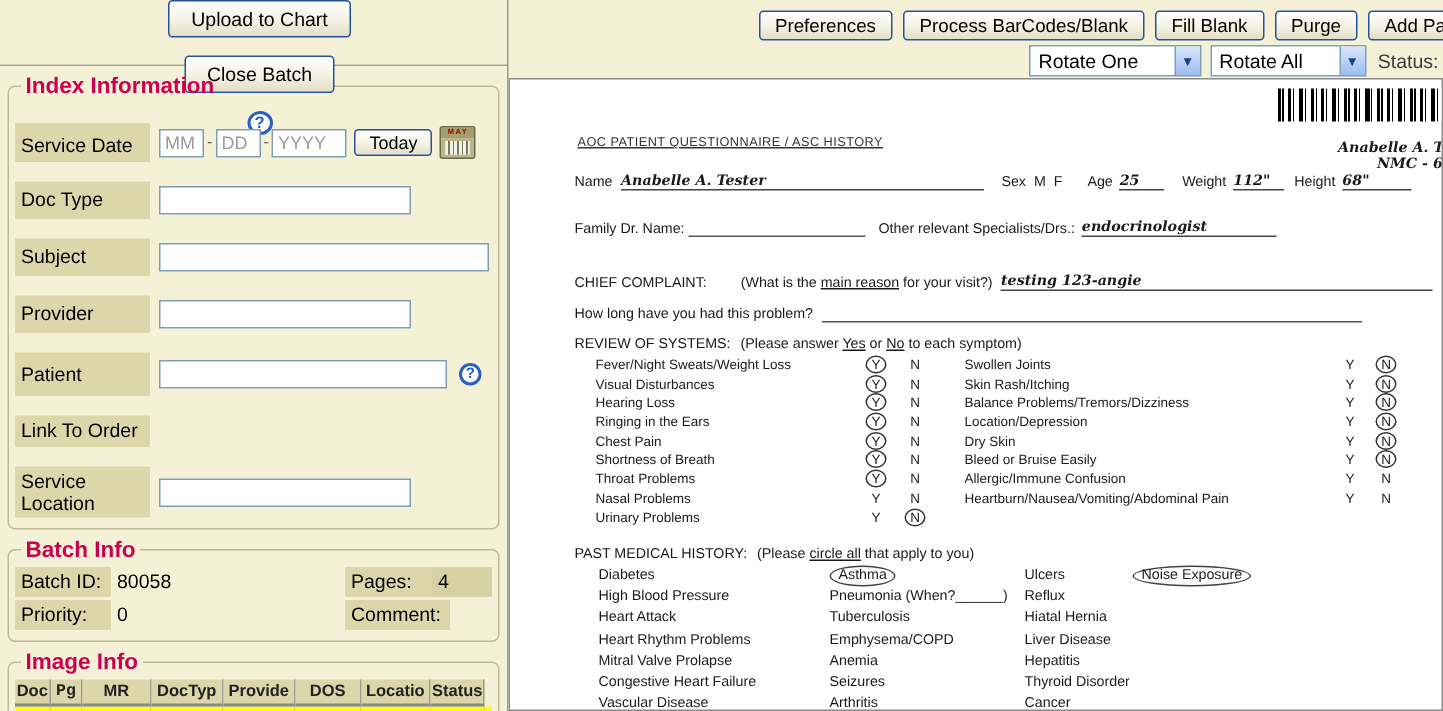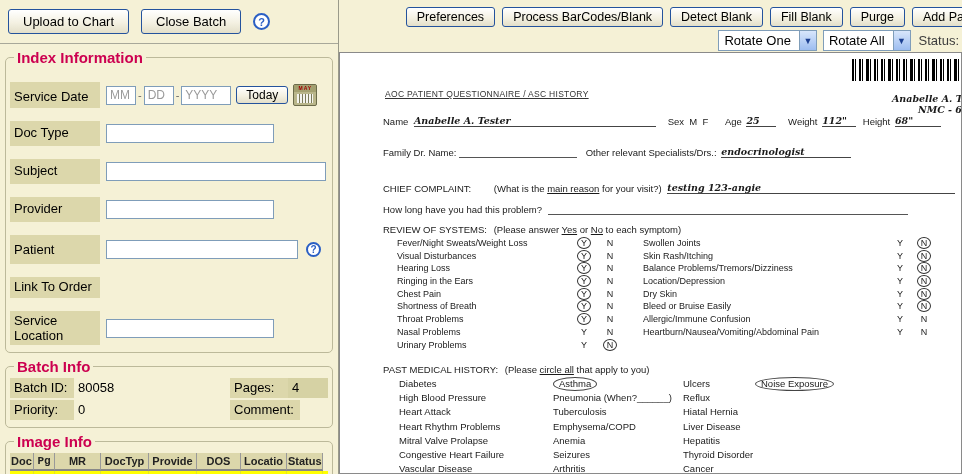--- a/index.html
+++ b/index.html
@@ -4,21 +4,21 @@
 <style>
   * { margin:0; padding:0; box-sizing:border-box; }
   html,body { width:962px; height:474px; overflow:hidden; background:#f5f1d6;
     font-family:"Liberation Sans", sans-serif; }
   .app { position:relative; width:962px; height:474px; }
 
   
   .left-panel { position:absolute; left:0; top:0; width:339px; height:474px;
     border-right:1px solid #9a9a8a; background:#f5f1d6; }
   .left-toolbar { height:44px; border-bottom:1px solid #a8a89a; display:flex;
-    align-items:center; padding-left:8px; gap:12px; }
+    align-items:center; padding-left:8px; gap:12px;flex-direction:column; }
   .xp-btn { background:linear-gradient(#ffffff,#f4f1e2 55%,#e3dfc9);
     border:1px solid #24539d; border-radius:3px; color:#000;
     font-family:"Liberation Sans", sans-serif; font-size:13px; padding:4px 14px; cursor:pointer; }
   .help-circle { display:inline-flex; width:17px; height:17px; border:2px solid #2a5fc4;
     border-radius:50%; color:#2a5fc4; font-weight:bold; font-size:11px;
     align-items:center; justify-content:center; background:#fff; }
   fieldset { border:1px solid #bcb99a; border-radius:5px; margin:5px 5px 4px 5px;
     padding:3px 4px 5px 4px; }
   legend { color:#cc0050; font-weight:bold; font-size:15px; padding:0 3px; margin-left:4px; }
   .f-row { display:flex; margin-bottom:2px; min-height:25px;margin-top:13px; }
@@ -57,21 +57,21 @@
   .img-row.white { background:#fdfdfd; }
 
   
   .right-toolbar { position:absolute; left:340px; top:0; width:622px; height:52px; }
   .tb-row1 { display:flex; justify-content:flex-end; gap:7px; padding-top:7px;
     margin-right:-20px; }
   .xp-btn.tb { padding:2px 10px; font-size:12.5px; white-space:nowrap; }
   .tb-row2 { display:flex; justify-content:flex-end; align-items:center; gap:6px;
     margin-top:3px; padding-right:3px; }
   .fake-select { display:inline-flex; align-items:center; border:1px solid #7f9db9;
-    background:#fff; height:21px; font-size:13px; padding-left:5px; cursor:pointer; }
+    background:#fff; height:21px; font-size:13px; padding-left:5px; cursor:pointer;gap:16px; }
   .fs-arrow { width:17px; height:19px; margin-left:8px; border-left:1px solid #7f9db9;
     background:linear-gradient(#d8e6fb,#9dbdf0); display:flex; align-items:center;
     justify-content:center; color:#1b3f91; font-size:9px; }
   .status-label { font-size:13px; color:#3c3c3c; padding-left:2px; }
 
   
   .doc { position:absolute; left:339px; top:52px; width:623px; height:422px;
     background:#fff; border:1px solid #8a8a8a; overflow:hidden; color:#1a1a1a;
     font-size:9.5px; }
   .abs { position:absolute; white-space:nowrap; }
@@ -242,21 +242,20 @@
             <div class="ir-cell" style="width: 36px;"></div>
           </div>
         </div>
     </fieldset>
   </div>
 
   <div class="right-toolbar">
     <div class="tb-row1" id="tb-row1">
         <button class="xp-btn tb">Preferences</button>
         <button class="xp-btn tb">Process BarCodes/Blank</button>
-        <button class="xp-btn tb">Detect Blank</button>
         <button class="xp-btn tb">Fill Blank</button>
         <button class="xp-btn tb">Purge</button>
         <button class="xp-btn tb">Add Pag</button>
       </div>
     <div class="tb-row2">
       <span class="fake-select">
         <span>Rotate One</span>
         <span class="fs-arrow">▼</span>
       </span>
       <span class="fake-select">

